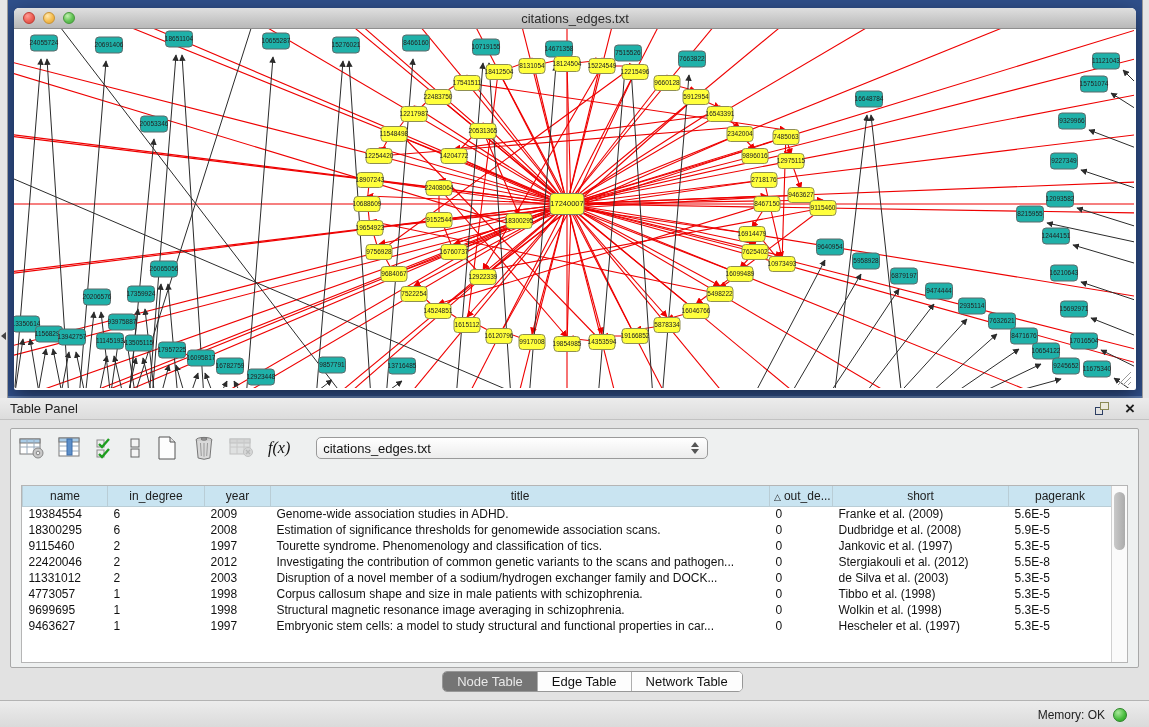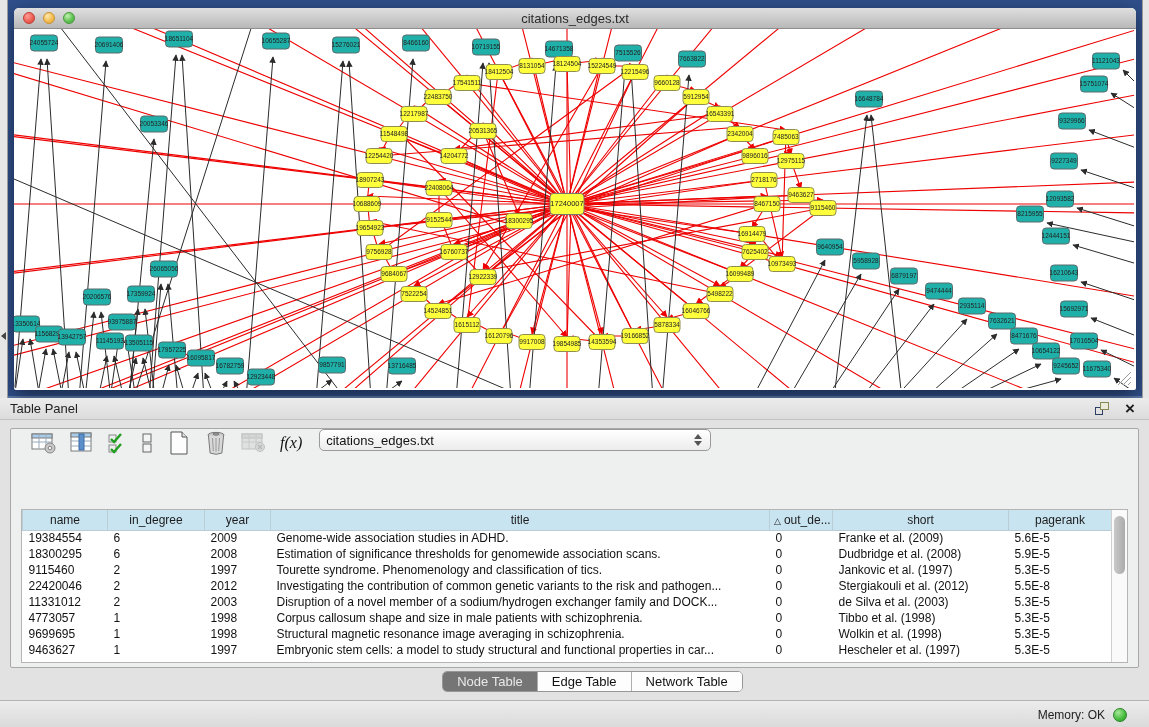--- a/index.html
+++ b/index.html
@@ -34,31 +34,31 @@
       display:flex; align-items:center; padding:0 10px; }
   .panel-title { font-size:13px; color:#222; }
   .panel-header .spacer { flex:1; }
   .float-icon { width:14px; height:13px; position:relative; margin-right:16px; cursor:pointer; }
   .float-icon .sq1 { position:absolute; left:0; bottom:0; width:8px; height:8px; border:1px solid #2c3e63; background:transparent; }
   .float-icon .sq2 { position:absolute; right:0; top:0; width:9px; height:8px; border:1px solid #8a8a55; background:#eceadb; }
   .close-icon { font-size:17px; font-weight:bold; color:#1c1c1c; line-height:14px; cursor:pointer; margin-right:4px; }
 
   .panel-box { position:absolute; left:10px; top:30px; width:1129px; height:240px;
       background:#eef0f0; border:1px solid #a8a8a8; border-radius:2px; }
-  .toolbar { height:38px; display:flex; align-items:flex-start; padding-left:20px; gap:3px; }
+  .toolbar { height:38px; display:flex; align-items:center; padding-left:8px; gap:12px; }
   .tb-icon { height:28px; display:flex; align-items:center; justify-content:center; cursor:pointer; }
   .fx { font-family:"Liberation Serif", serif; font-style:italic; font-size:16px; color:#111; }
   .net-select { width:392px; height:22px; margin-left:14px; border:1px solid #9a9a9a; border-radius:5px;
       background:linear-gradient(#ffffff,#ececec); display:flex; align-items:center; padding:0 6px; font-size:13px; color:#111; cursor:pointer; }
   .net-select .val { flex:1; }
   .stepper { display:flex; flex-direction:column; gap:2px; margin-right:2px; }
   .stepper .up   { width:0; height:0; border-left:4px solid transparent; border-right:4px solid transparent; border-bottom:5px solid #555; }
   .stepper .down { width:0; height:0; border-left:4px solid transparent; border-right:4px solid transparent; border-top:5px solid #555; }
 
-  .grid-wrap { position:absolute; left:10px; top:56px; right:10px; bottom:4px; background:#fff; border:1px solid #b5b5b5; display:flex;margin-top:24px; }
+  .grid-wrap { position:absolute; left:10px; top:56px; right:10px; bottom:4px; background:#fff; border:1px solid #b5b5b5; display:flex; }
   .grid { flex:1; overflow:hidden; }
   table.data { border-collapse:collapse; table-layout:fixed; width:1089px; font-size:12px; }
   table.data th { background:#c9e4f1; border:1px solid #b9cdd6; border-top:none; font-weight:400;
       height:20px; text-align:center; color:#1c1c1c; overflow:hidden; white-space:nowrap; }
   table.data td { height:16px; padding:0 0 0 6px; color:#111; white-space:nowrap; overflow:hidden; text-overflow:clip; border:none; }
   table.data .sort-tri { font-size:9px; margin-right:3px; }
   .vscroll { width:16px; background:#fafafa; border-left:1px solid #d0d0d0; position:relative; }
   .vscroll .thumb { position:absolute; left:2px; top:6px; width:11px; height:58px; background:linear-gradient(90deg,#c9c9c9,#ababab); border-radius:6px; }
 
   .tab-row { position:absolute; left:0; top:273px; width:100%; display:flex; justify-content:center; }
@@ -851,21 +851,21 @@
                 <td>1997</td>
                 <td>Tourette syndrome. Phenomenology and classification of tics.</td>
                 <td>0</td>
                 <td>Jankovic et al. (1997)</td>
                 <td>5.3E-5</td>
               </tr>
               <tr>
                 <td>22420046</td>
                 <td>2</td>
                 <td>2012</td>
-                <td>Investigating the contribution of common genetic variants to the risk and pathogen...</td>
+                <td>Investigating the contribution of common genetic variants to the scans and pathogen...</td>
                 <td>0</td>
                 <td>Stergiakouli et al. (2012)</td>
                 <td>5.5E-8</td>
               </tr>
               <tr>
                 <td>11331012</td>
                 <td>2</td>
                 <td>2003</td>
                 <td>Disruption of a novel member of a sodium/hydrogen exchanger family and DOCK...</td>
                 <td>0</td>

